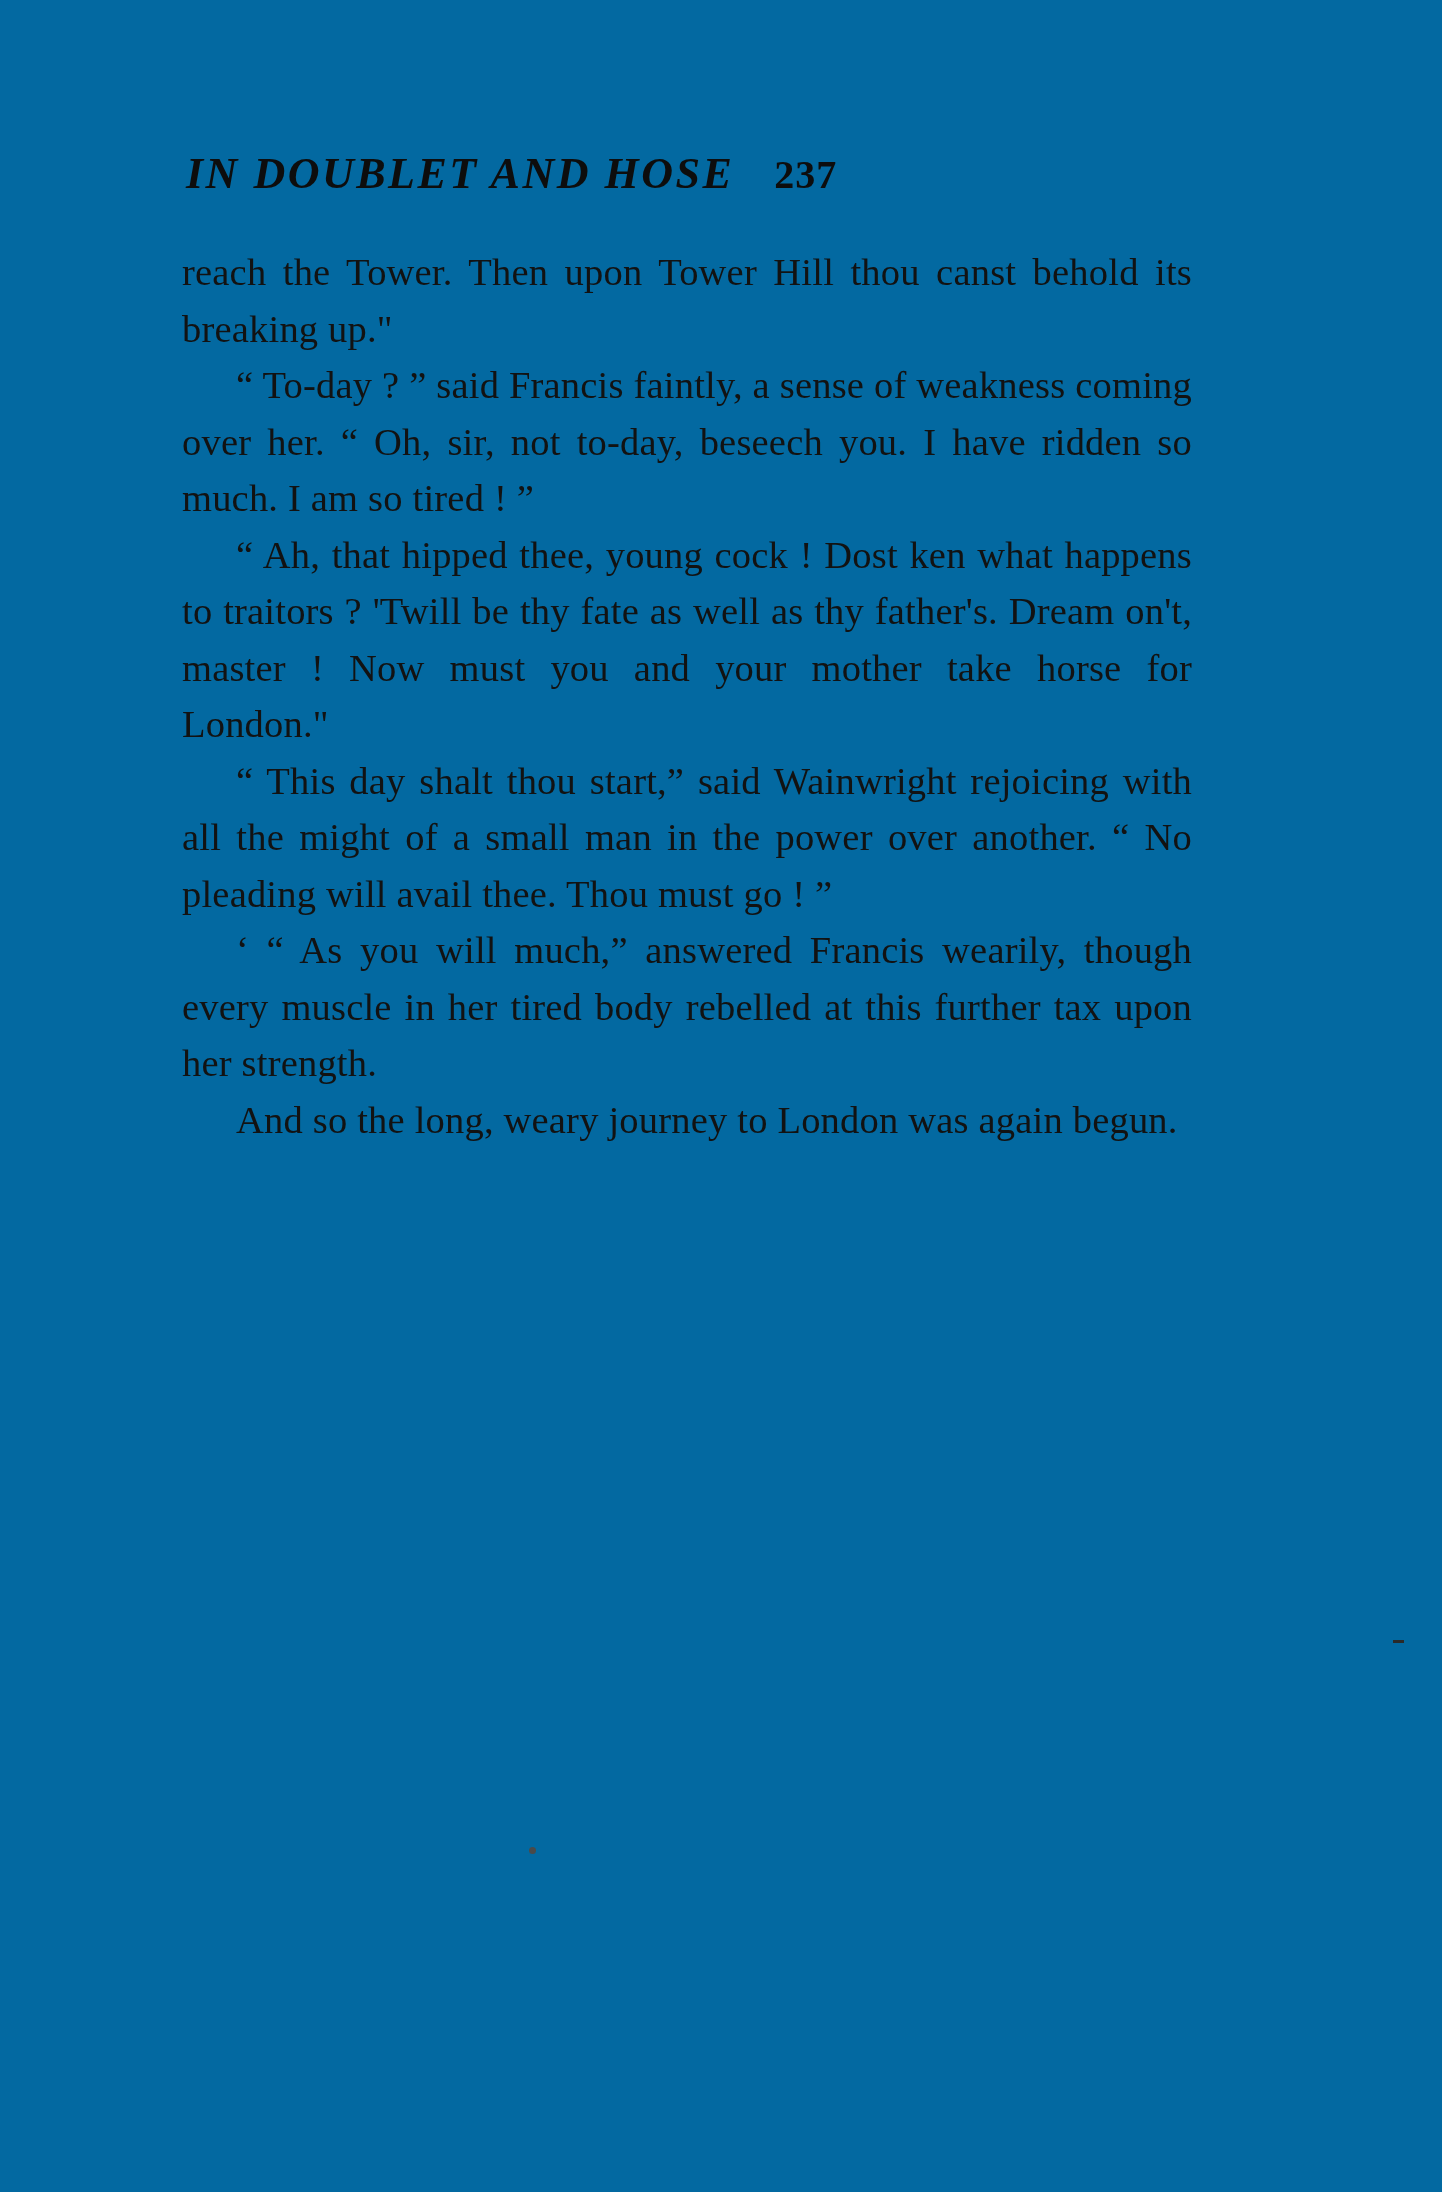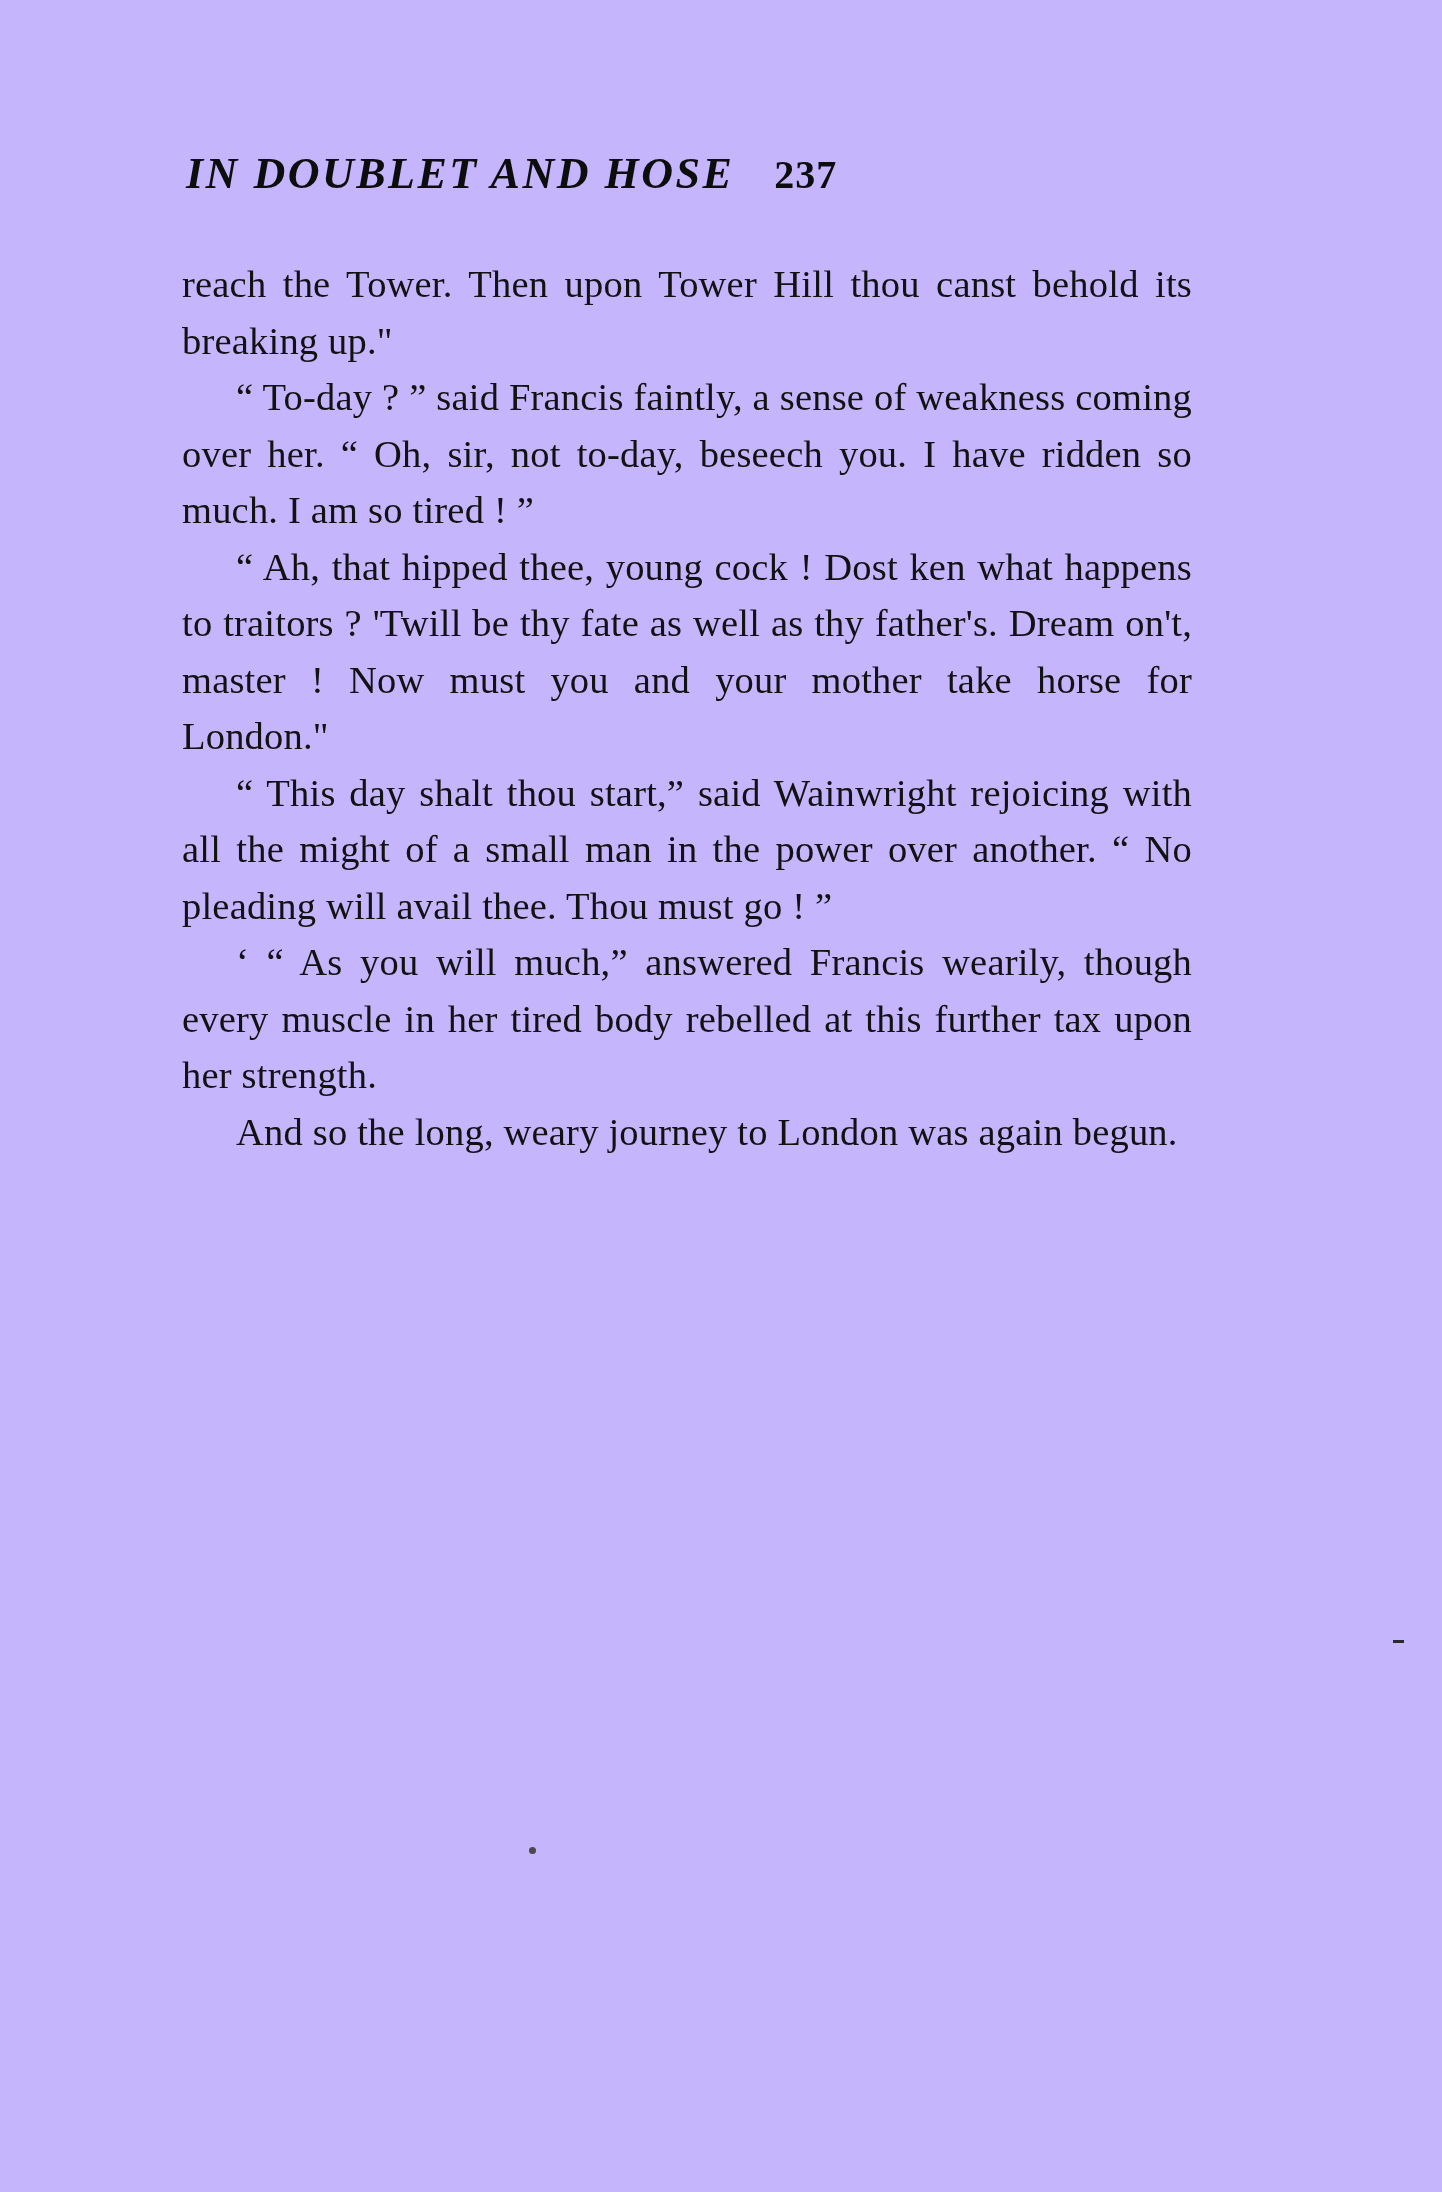--- a/index.html
+++ b/index.html
@@ -13,21 +13,21 @@
     position: relative;
     font-family: "Liberation Serif", serif;
     color: #111111;
     overflow: hidden;
   }
   .page {
     position: absolute;
     top: 0; left: 0;
     width: 1442px;
     height: 2192px;
-    background: #c4b5fd;
+    background: #0369a1;
   }
   .page-header {
     position: absolute;
     top: 148px;
     left: 186px;
     width: 1070px;
     display: flex;
     align-items: baseline;
     justify-content: flex-start;
   }
@@ -43,21 +43,21 @@
   .header-pageno {
     font-family: "Liberation Serif", serif;
     font-weight: 700;
     font-size: 40px;
     margin-left: 40px;
     letter-spacing: 1px;
     color: #0d0d0d;
   }
   .body-text {
     position: absolute;
-    top: 256px;
+    top: 244px;
     left: 182px;
     width: 1010px;
     font-size: 38.5px;
     line-height: 56.5px;
     text-align: justify;
     color: #121212;
     letter-spacing: 0.2px;
   }
   .body-text p {
     margin: 0;

